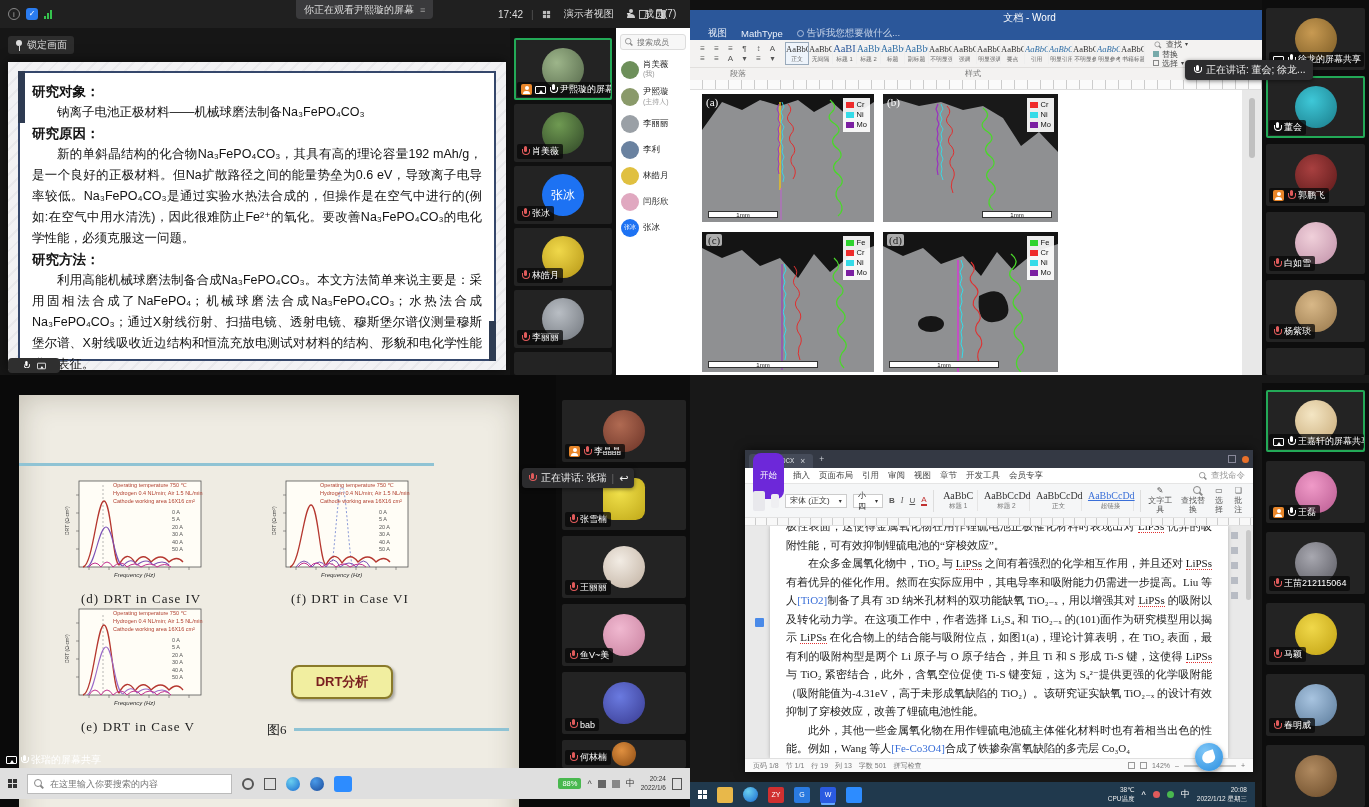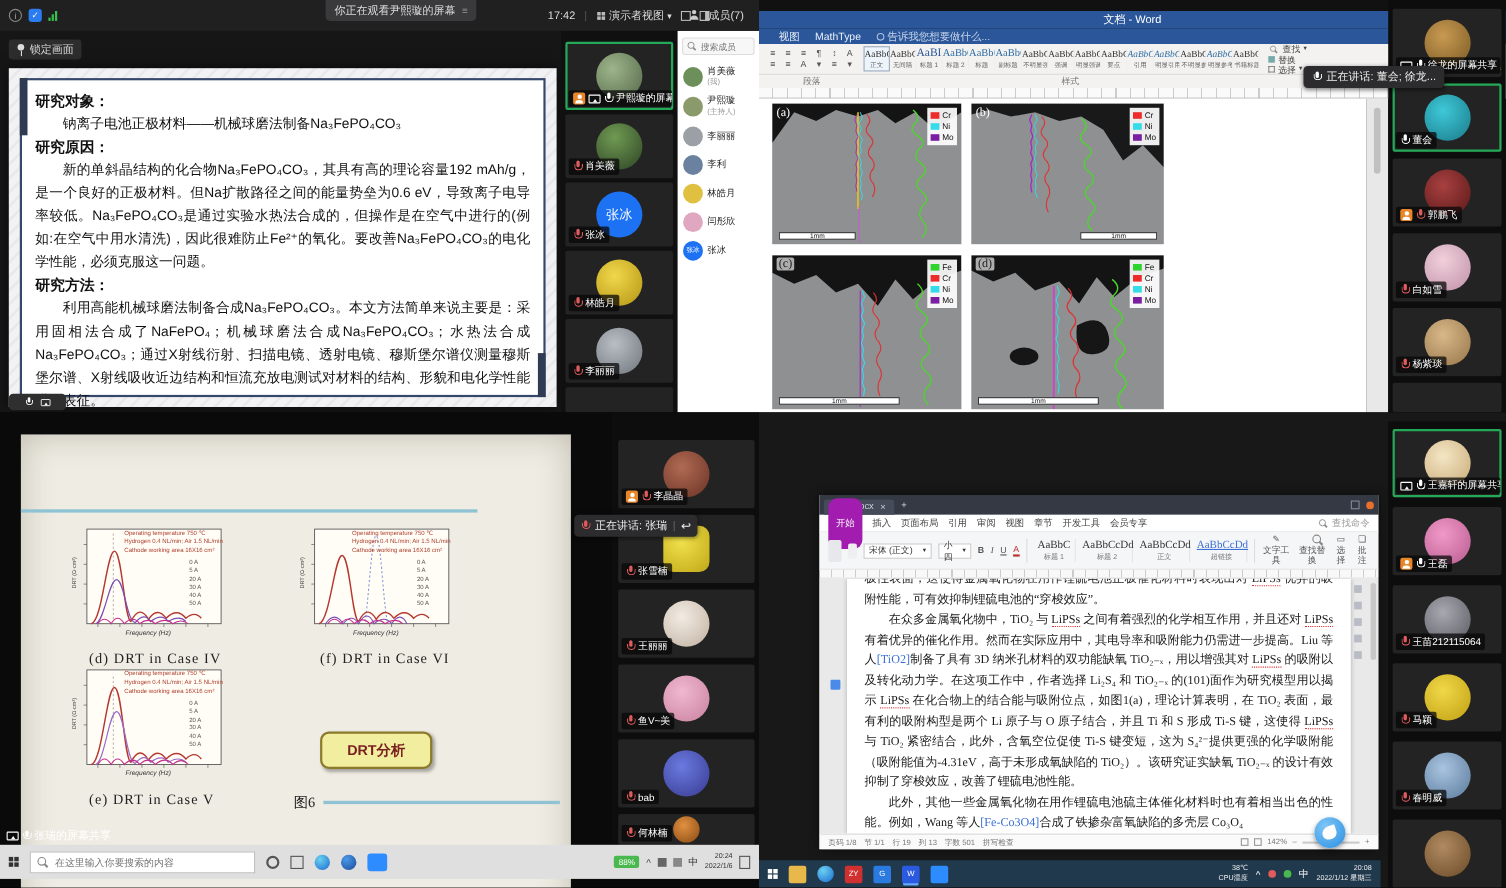--- a/index.html
+++ b/index.html
@@ -85,21 +85,21 @@
 .bl-task{left:0;top:393px;width:690px;height:31px;background:#dfdfdf;display:flex;align-items:center;gap:10px;padding:0 8px;color:#333}
 .tsearch{display:flex;align-items:center;gap:6px;background:#fff;border:1px solid #bbb;height:20px;width:205px;padding:0 6px}
 .tsearch input{border:none;outline:none;font-size:9px;width:100%;color:#555;background:transparent}
 .cir{width:14px;height:14px;border-radius:50%;flex:none}
 
 .br-title{left:0;top:0;width:679px;height:20px;background:#f2f2f2;border-top:1px solid #ccc;color:#333;font-size:10px;display:flex;align-items:center;justify-content:center}
 .wps{left:55px;top:75px;width:508px;height:322px;background:#fff;box-shadow:0 0 10px rgba(0,0,0,.6)}
 .wps-tabbar{height:18px;background:#343944;display:flex;align-items:center;color:#cfd2d8;font-size:8.5px;padding:0 4px;gap:6px}
 .wps-tab{background:#454b59;border-radius:3px 3px 0 0;height:14px;display:flex;align-items:center;gap:6px;padding:0 8px;margin-top:4px}
 .wps-menu{height:16px;background:#fff;border-bottom:1px solid #e5e5e5;display:flex;align-items:center;gap:9px;padding:0 8px;font-size:8.5px;color:#444}
-.wps-menu .on{background:#a21caf;color:#fff;border-radius:8px;padding:17px 7px}
+.wps-menu .on{background:#6d28d9;color:#fff;border-radius:8px;padding:17px 7px}
 .wps-tools{height:34px;background:#f5f6f7;border-bottom:1px solid #e2e2e2;display:flex;align-items:center;gap:6px;padding:0 8px;font-size:8px;color:#555}
 .fbox{border:1px solid #ccc;background:#fff;height:14px;display:flex;align-items:center;padding:0 4px;gap:4px;font-size:8px;color:#333}
 .wcell{width:46px;text-align:center;border-right:1px solid #e5e5e5}
 .wcell b{display:block;font-family:"Liberation Serif",serif;font-weight:normal;font-size:10px;color:#333;line-height:12px}
 .wcell i{display:block;font-style:normal;font-size:6.5px;color:#777}
 .wcell.link b{color:#3a6fd8;text-decoration:underline}
 .wps-ruler{height:8px;background:repeating-linear-gradient(90deg,#f8f8f8 0 10px,#ccc 10px 11px);border-bottom:1px solid #e0e0e0}
 .wps-doc{position:relative;height:232px;background:#e9e9e9;overflow:hidden}
 .page{position:absolute;left:25px;top:0;width:458px;height:232px;background:#fff;box-shadow:0 0 4px rgba(0,0,0,.25);padding:0 16px;overflow:hidden}
 .page p{font-family:"Liberation Serif","DejaVu Serif",serif;font-size:11px;line-height:18.5px;text-align:justify;color:#1a1a1a}
@@ -128,21 +128,21 @@
           <i style="height:9px;background:#35c24d"></i>
         </span>
     </div>
     <div class="abs tl-tooltip">
       <span>你正在观看尹熙璇的屏幕</span>
       <span style="color:#999;font-size:9px">≡</span>
     </div>
     <div class="abs tl-ctrl" style="left:498px;top:7px">
       <span>17:42</span>
       <span style="color:#555">|</span>
-      <span style="display:flex;align-items:center;gap:3px">
+      <span style="display:flex;align-items:center;gap:13px">
           <span class="winlogo" style="color:#bbb;transform:scale(.8)"></span>
           <span>演示者视图</span>
           <span style="font-size:8px">▾</span>
         </span>
       <span style="width:9px;height:9px;border:1px solid #bbb"></span>
       <span style="width:9px;height:9px;border:1px solid #bbb;border-right:4px solid #bbb"></span>
     </div>
     <div class="abs tl-ctrl" style="left:626px;top:7px">
       <span class="ic-person"></span>
       <span>成员(7)</span>

